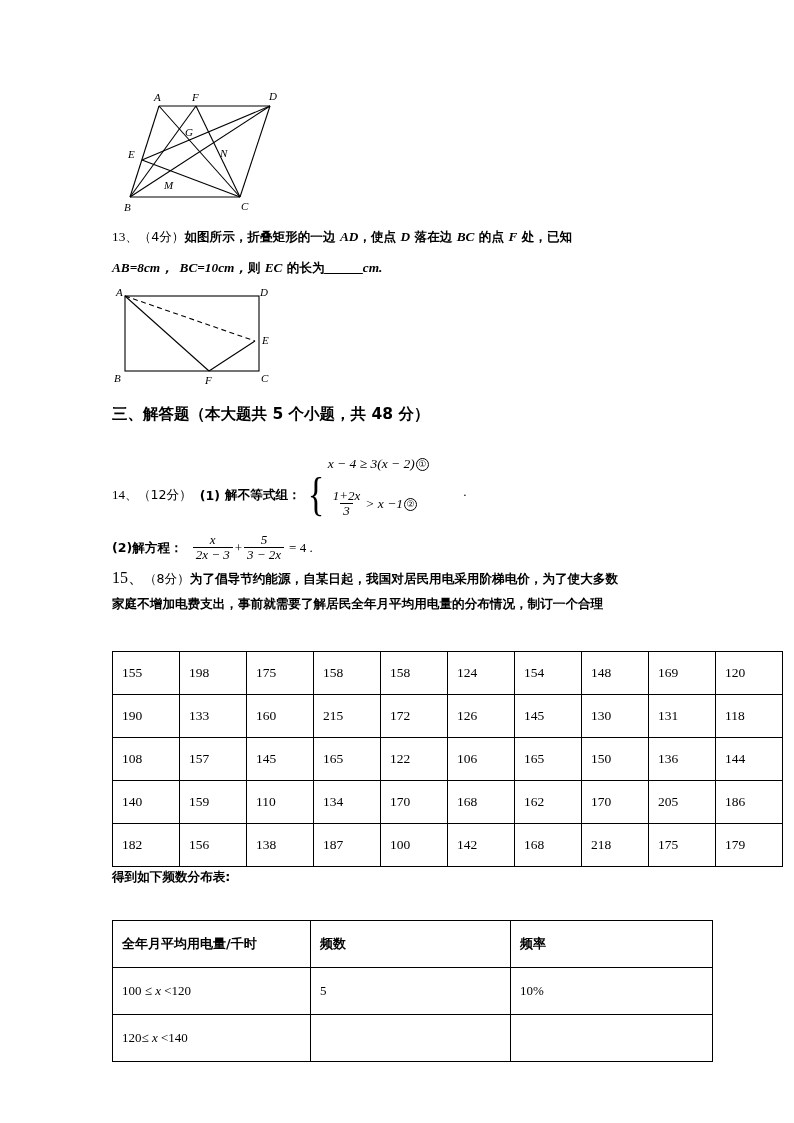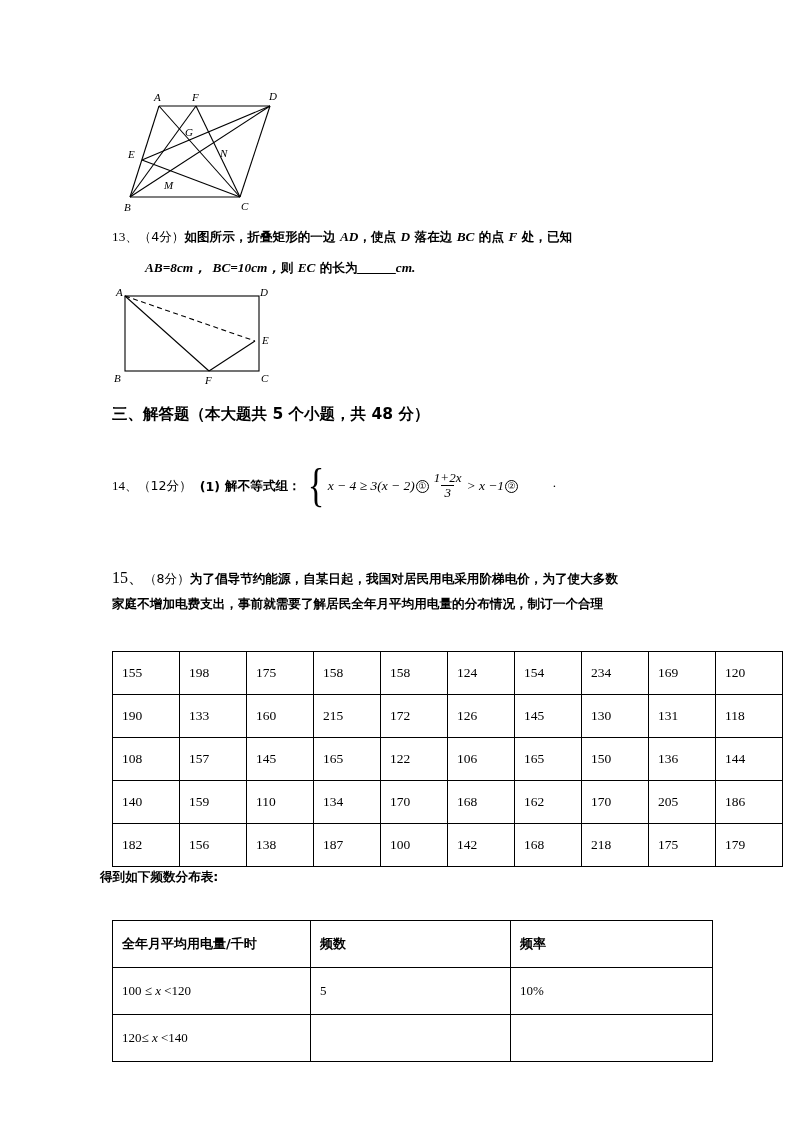--- a/index.html
+++ b/index.html
@@ -88,20 +88,21 @@
   }
   .brace {
     font-size: 46px;
     font-family: "Liberation Serif", "DejaVu Serif", serif;
     line-height: 0.8;
     transform: scaleX(0.75);
     display: inline-block;
   }
   .sys-rows {
     display: inline-flex;
+    flex-direction: column;
     justify-content: center;
     font-style: italic;
     font-size: 13.5px;
     margin-left: 1px;
   }
   .sys-rows > div { display: flex; align-items: center; padding: 1px 0; }
   .frac {
     display: inline-flex;
     flex-direction: column;
     align-items: center;
@@ -160,21 +161,21 @@
     width: 57px;
     padding: 0 0 0 9px;
     font-size: 13.5px;
     font-family: "Liberation Serif", "DejaVu Serif", serif;
     vertical-align: middle;
   }
 
   
   #freq-caption {
     position: absolute;
-    left: 100px;
+    left: 112px;
     top: 869px;
   }
 
   
   #freq-table {
     position: absolute;
     left: 112px;
     top: 920px;
     width: 570px;
     border-collapse: collapse;
@@ -221,21 +222,21 @@
       <text x="16" y="74">E</text>
       <text x="52" y="105">M</text>
       <text x="12" y="127">B</text>
       <text x="129" y="126">C</text>
     </svg>
   </div>
 
   <div class="qline" id="q13-l1" style="left:112px; top:230px;">
     <span class="num">13、</span><span class="cnn">（4分）</span><span class="cn">如图所示，折叠矩形的一边 </span><span class="bit">AD</span><span class="cn">，使点 </span><span class="bit">D</span><span class="cn"> 落在边 </span><span class="bit">BC</span><span class="cn"> 的点 </span><span class="bit">F</span><span class="cn"> 处，已知</span>
   </div>
-  <div class="qline" id="q13-l2" style="left:112px; top:261px;margin-left:33px;">
+  <div class="qline" id="q13-l2" style="left:112px; top:261px;">
     <span class="bit">AB=8cm，</span><span style="display:inline-block;width:6px"></span><span class="bit">BC=10cm，</span><span class="cn">则 </span><span class="bit">EC</span><span class="cn"> 的长为</span><span class="bit blank-u">_____</span><span class="bit">cm.</span>
   </div>
 
   <div class="fig fig2">
     <svg width="200" height="100" viewBox="0 0 200 100">
       <g stroke="#000" stroke-width="1.1" fill="none">
 
         <rect x="13" y="10" width="134" height="75"></rect>
 
         <line x1="13" y1="10" x2="97" y2="85"></line>
@@ -275,39 +276,54 @@
             <span class="fden">3</span>
           </span>
           <span>&gt; x −1</span>
             <span class="circnum">②</span>
         </div>
       </span>
     </span>
     <span id="q14-dot">·</span>
   </div>
 
+  <div id="q14b">
+    <span class="cn">(2)解方程：</span>
+    <span style="display:inline-block;width:8px"></span>
+    <span class="frac">
+      <span class="fnum">x</span>
+      <span class="fden">2x − 3</span>
+    </span>
+    <span>+</span>
+    <span class="frac">
+      <span class="fnum">5</span>
+      <span class="fden">3 − 2x</span>
+    </span>
+    <span style="display:inline-block;width:3px"></span>
+    <span>= 4 .</span>
+  </div>
 
   <div class="p15" id="q15-l1">
     <span class="num">15、</span><span class="cnn">（8分）</span><span class="cn">为了倡导节约能源，自某日起，我国对居民用电采用阶梯电价，为了使大多数</span>
   </div>
   <div class="p15" id="q15-l2">
     <span class="cn">家庭不增加电费支出，事前就需要了解居民全年月平均用电量的分布情况，制订一个合理</span>
   </div>
 
   <table id="data-table">
     <tbody>
       <tr>
         <td>155</td>
         <td>198</td>
         <td>175</td>
         <td>158</td>
         <td>158</td>
         <td>124</td>
         <td>154</td>
-        <td>234</td>
+        <td>148</td>
         <td>169</td>
         <td>120</td>
       </tr>
       <tr>
         <td>190</td>
         <td>133</td>
         <td>160</td>
         <td>215</td>
         <td>172</td>
         <td>126</td>

